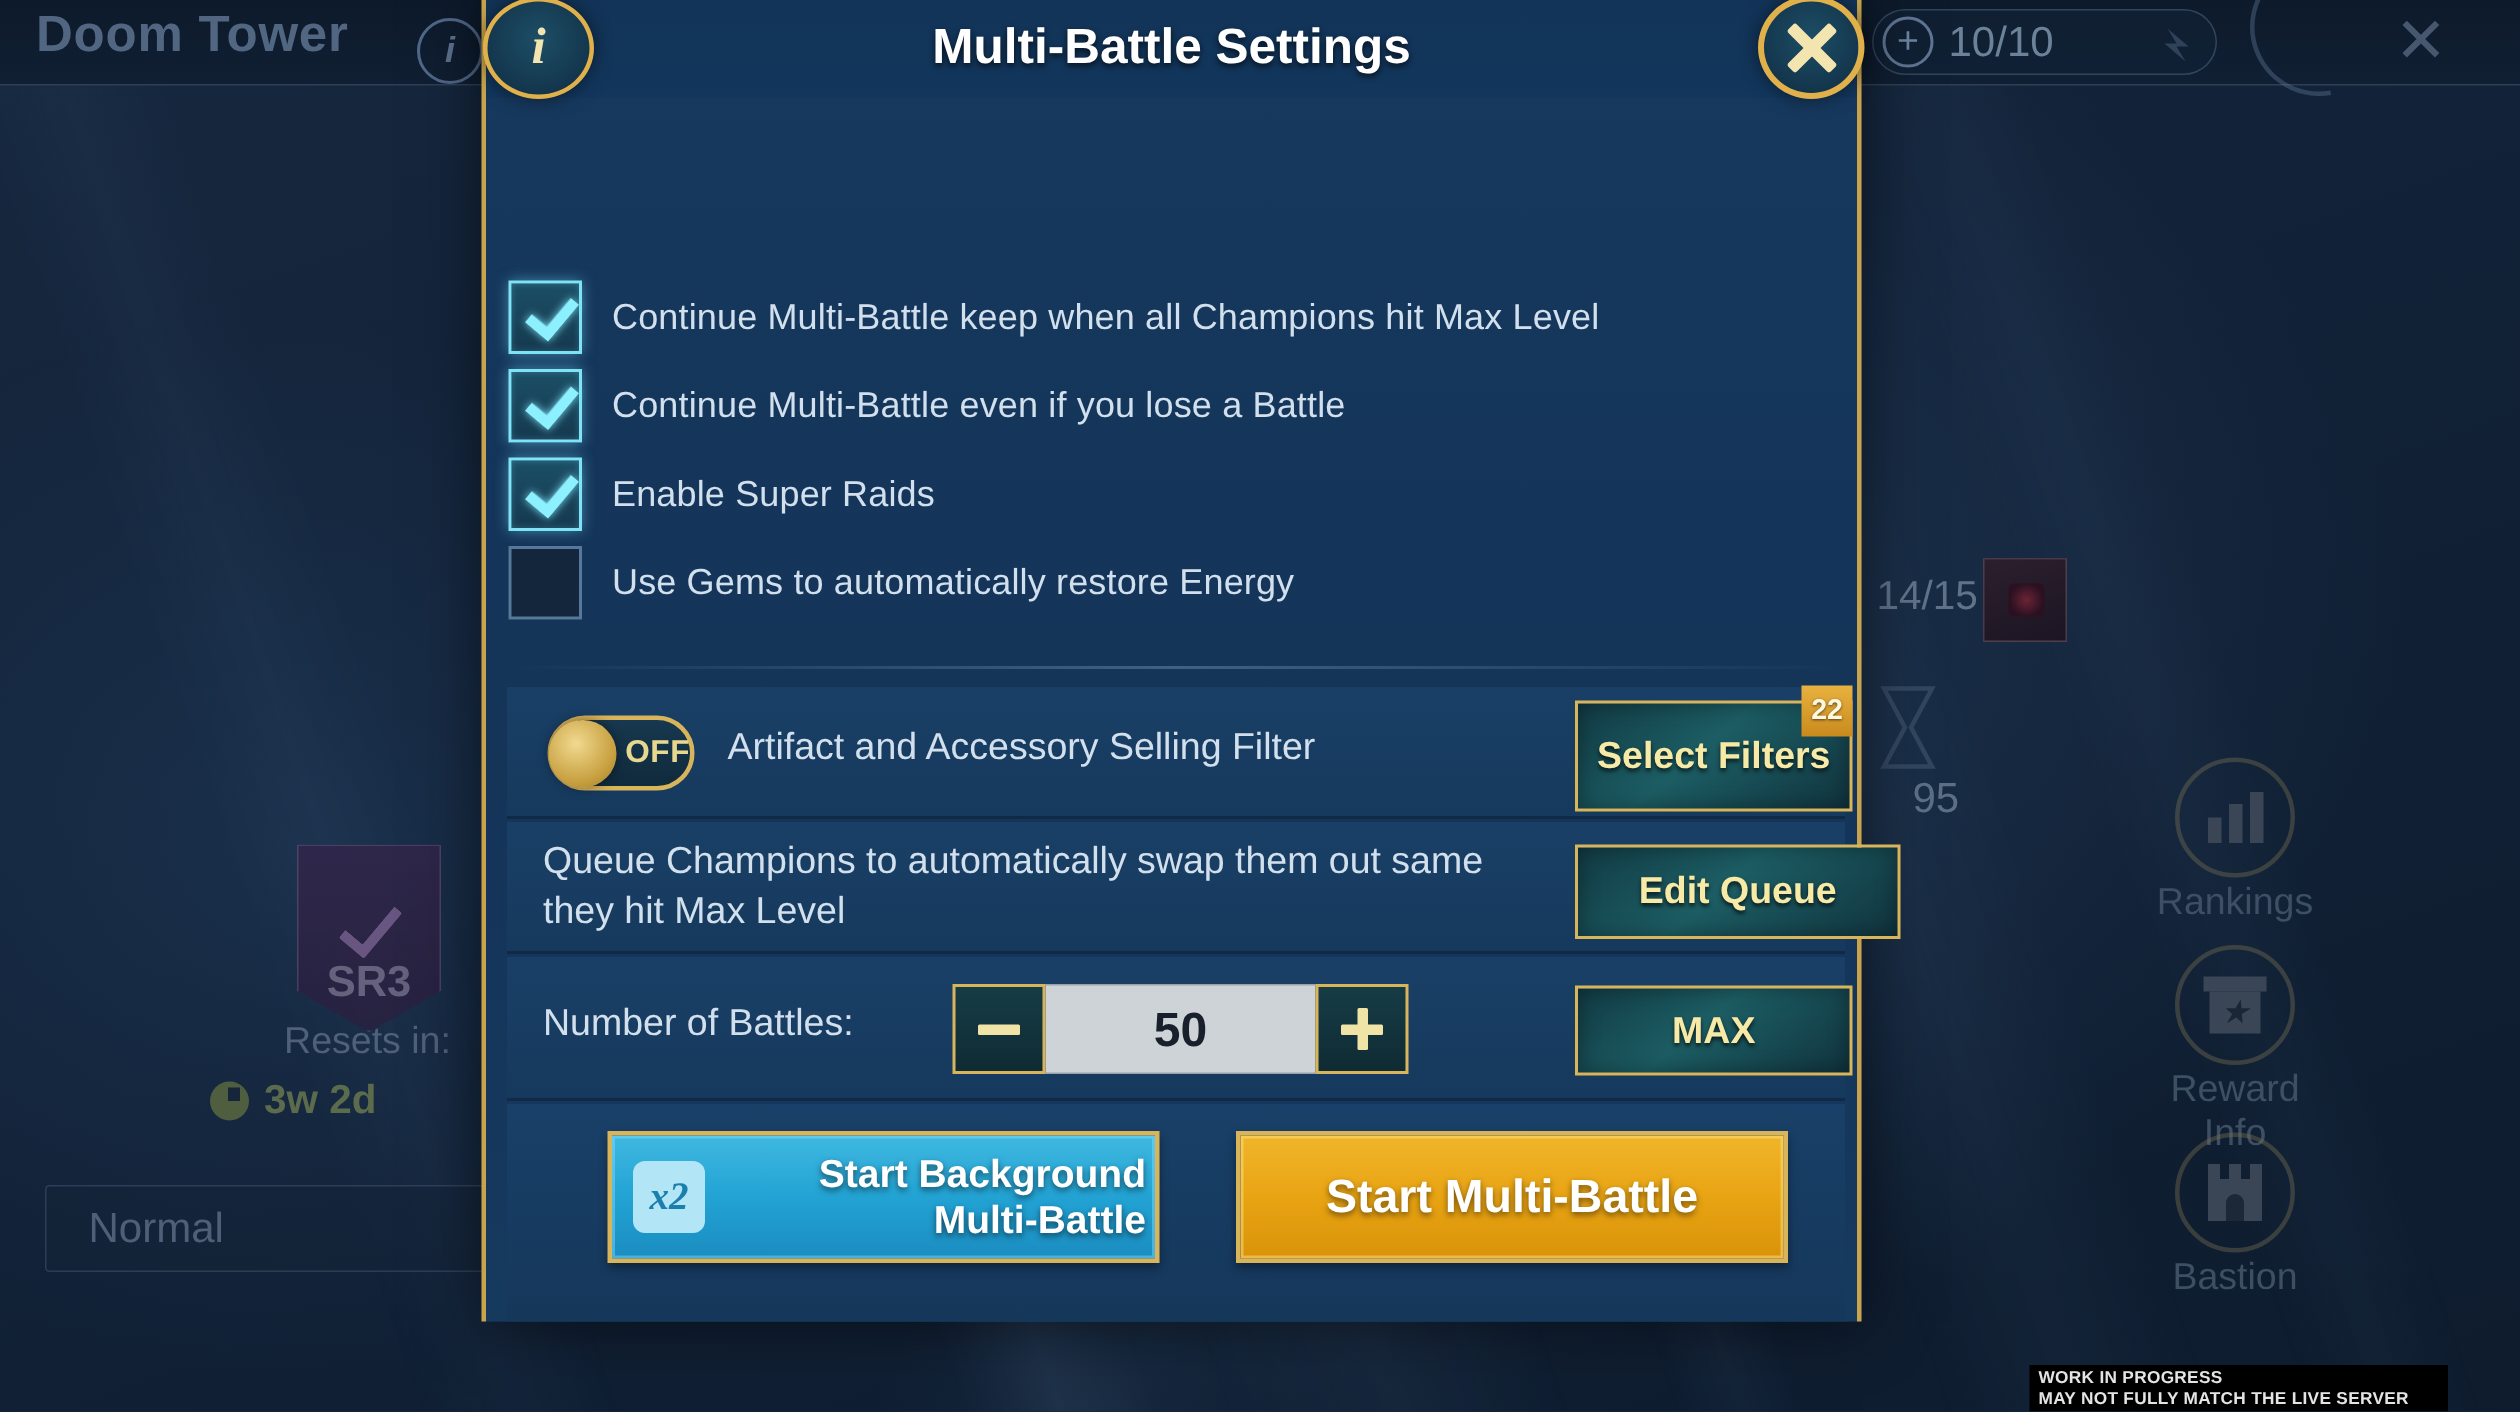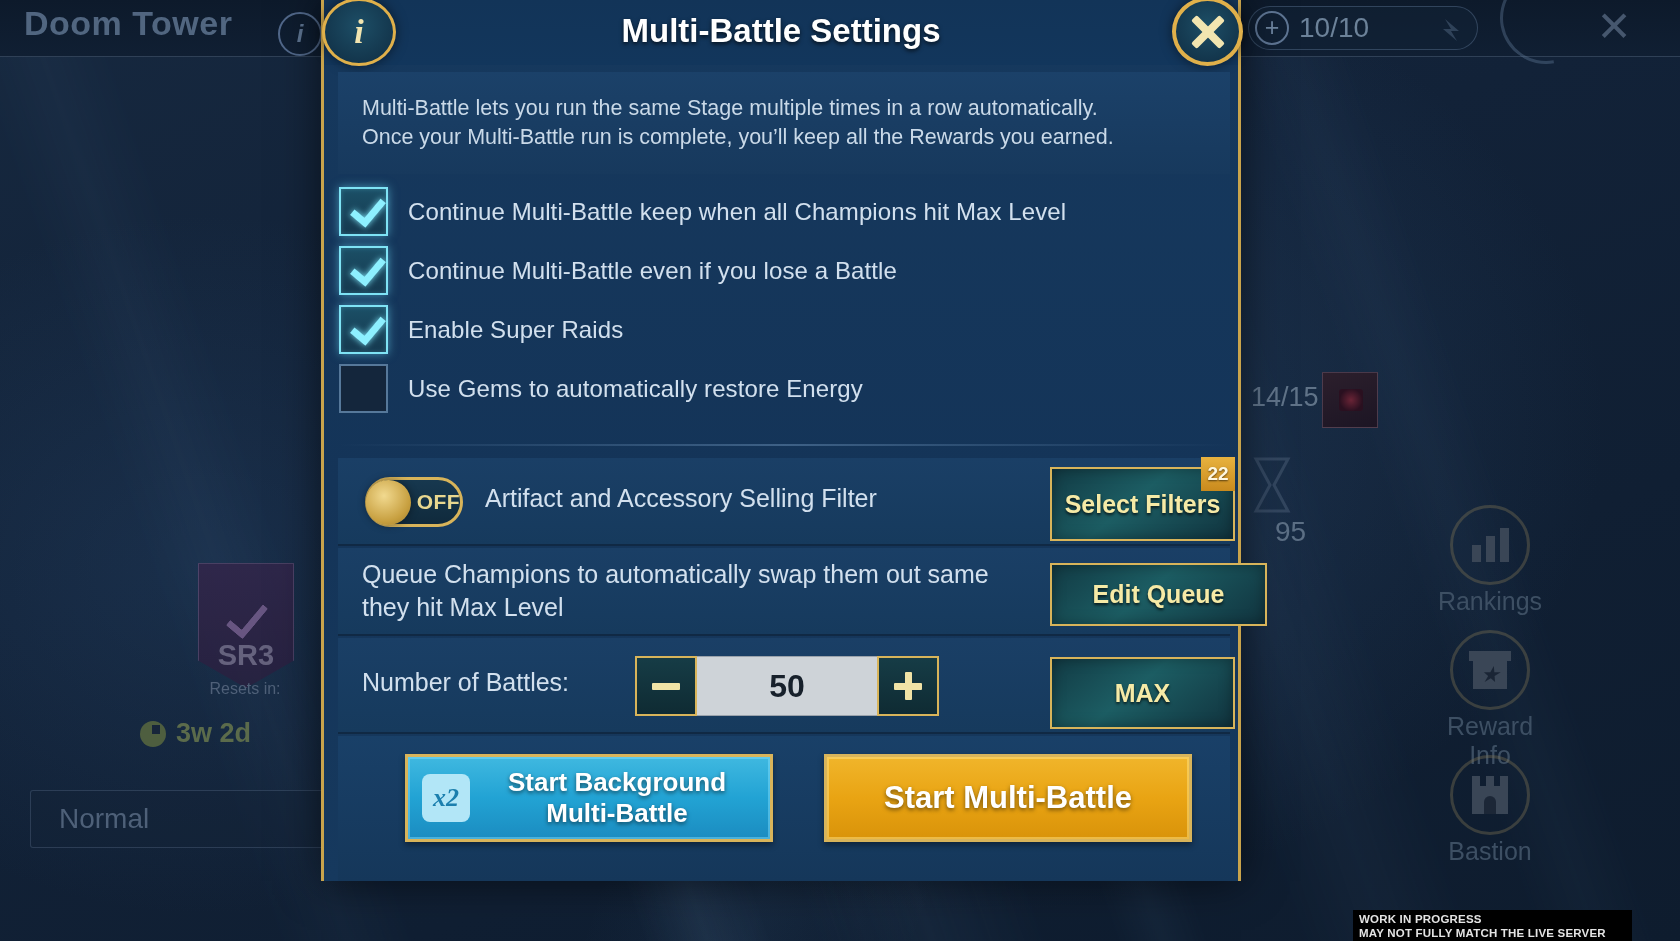--- a/index.html
+++ b/index.html
@@ -89,21 +89,21 @@
     position:absolute; left:28px; top:42px; width:40px; height:22px;
     border-left:7px solid rgba(190,150,210,.5); border-bottom:7px solid rgba(190,150,210,.5);
     transform:rotate(-50deg); border-radius:2px;
   }
   #srbadge .lbl{
     position:absolute; left:0; right:0; top:75px; text-align:center;
     font-size:29px; color:#7c7490; font-weight:bold; opacity:.9;
   }
   #resets{
     position:absolute; left:140px; top:680px; width:210px; text-align:center;
-    font-size:16px; color:#4f6078;
+    font-size:25px; color:#4f6078;
   }
   #resettime{
     position:absolute; left:140px; top:718px; width:210px; text-align:center;
     font-size:27px; color:#5b6b4b; font-weight:bold;
     display:flex; align-items:center; justify-content:flex-start; gap:10px;
   }
   #resettime .clock{
     width:26px; height:26px; border-radius:50%; background:#4e5e3f;
     position:relative;
   }
@@ -302,21 +302,21 @@
     position:absolute;
     border:2px solid #d8b45a;
     background:linear-gradient(140deg,#123b45 0%,#1c5d63 45%,#11343f 100%);
     color:#f6eaa6; font-size:25px; font-weight:bold;
     display:flex; align-items:center; justify-content:center;
     text-shadow:0 2px 3px rgba(0,0,0,.7);
     box-shadow:inset 0 0 14px rgba(0,0,0,.35);
   }
   #select-filters{ left:712px; top:9px; width:185px; height:74px; }
   #edit-queue{    left:712px; top:15px; width:217px; height:63px; }
-  #max-btn{       left:712px; top:19px; width:185px; height:72px; }
+  #max-btn{       left:712px; top:19px; width:185px; height:60px; }
   .badge{
     position:absolute; right:-2px; top:-12px; min-width:34px; height:26px;
     background:linear-gradient(180deg,#e8b23f,#c98a1d);
     color:#fff8e0; font-size:19px; font-weight:bold;
     display:flex; align-items:center; justify-content:center;
     padding:17px 5px; text-shadow:0 1px 2px rgba(0,0,0,.6);
   }
 
   #stepper{
     position:absolute; left:297px; top:18px; width:304px; height:60px;
@@ -349,21 +349,21 @@
     box-shadow:inset 0 0 0 2px rgba(130,225,255,.45), 0 3px 6px rgba(0,0,0,.4);
   }
   #btn-bg-multi .sq{
     width:48px; height:48px; margin-left:14px; flex:0 0 48px;
     background:#b2e6f7; border-radius:8px;
     display:flex; align-items:center; justify-content:center;
     color:#1b7fae; font-size:26px; font-weight:bold; font-style:italic;
     font-family:"Liberation Serif", serif;
   }
   #btn-bg-multi .txt{
-    flex:1; text-align:center; font-size:26px; font-weight:bold; color:#fff;
+    flex:1; text-align:right; font-size:26px; font-weight:bold; color:#fff;
     line-height:31px; text-shadow:0 2px 4px rgba(0,0,0,.55);
     padding-right:6px;
   }
   #btn-start{
     position:absolute; left:486px; top:18px; width:368px; height:88px;
     border:3px solid #d8b45a;
     background:linear-gradient(180deg,#f0b52b 0%,#e9a413 50%,#d9930a 100%);
     display:flex; align-items:center; justify-content:center;
     font-size:31px; font-weight:bold; color:#fff;
     text-shadow:0 2px 4px rgba(0,0,0,.5);
@@ -456,24 +456,20 @@
 <div id="modal">
 
   <div id="modal-header">
     <div id="modal-title">Multi-Battle Settings</div>
   </div>
   <div id="info-btn">i</div>
   <div id="close-btn">
     <span class="x"></span>
   </div>
 
-  <div id="desc-box">
-    <p>Multi-Battle lets you run the same Stage multiple times in a row automatically.</p>
-    <p>Once your Multi-Battle run is complete, you’ll keep all the Rewards you earned.</p>
-  </div>
 
   <div id="checks">
     <div class="chkrow">
       <div class="cbox on"></div>
       <div class="chklabel">Continue Multi-Battle keep when all Champions hit Max Level</div>
     </div>
     <div class="chkrow">
       <div class="cbox on"></div>
       <div class="chklabel">Continue Multi-Battle even if you lose a Battle</div>
     </div>

